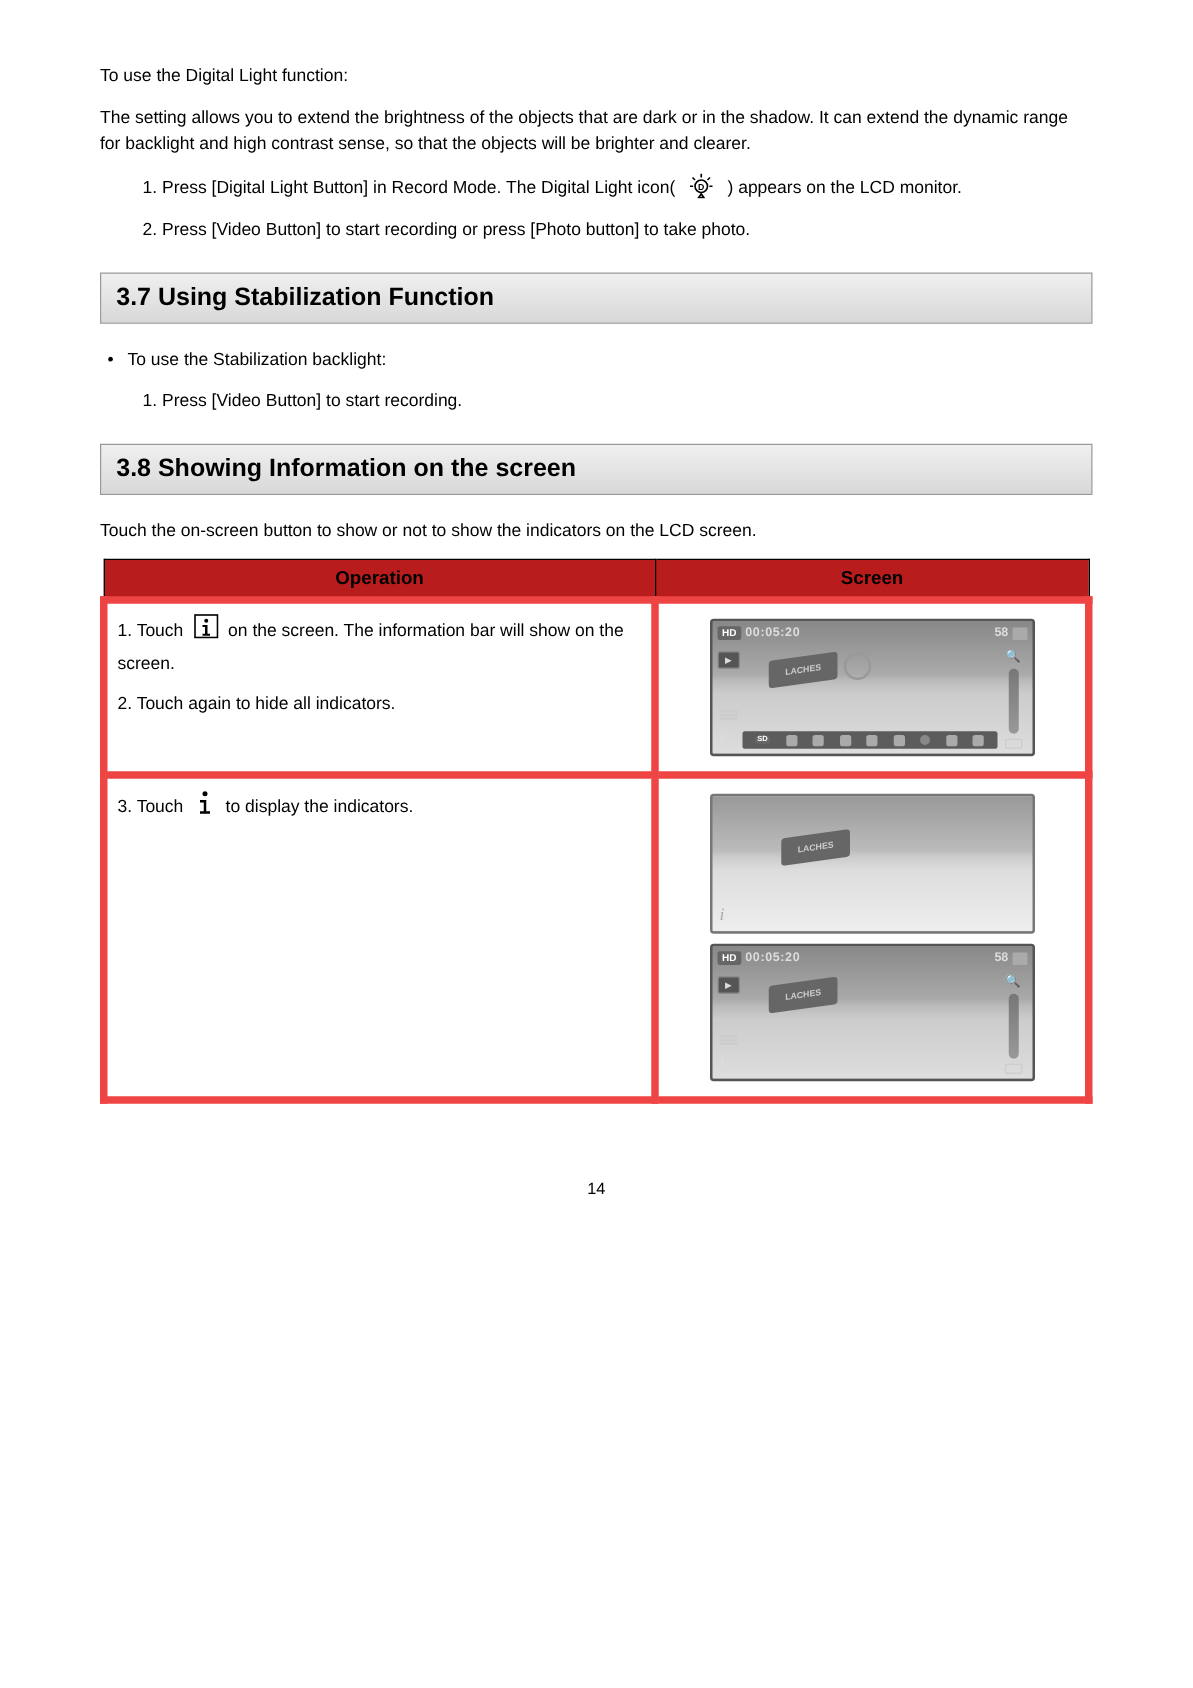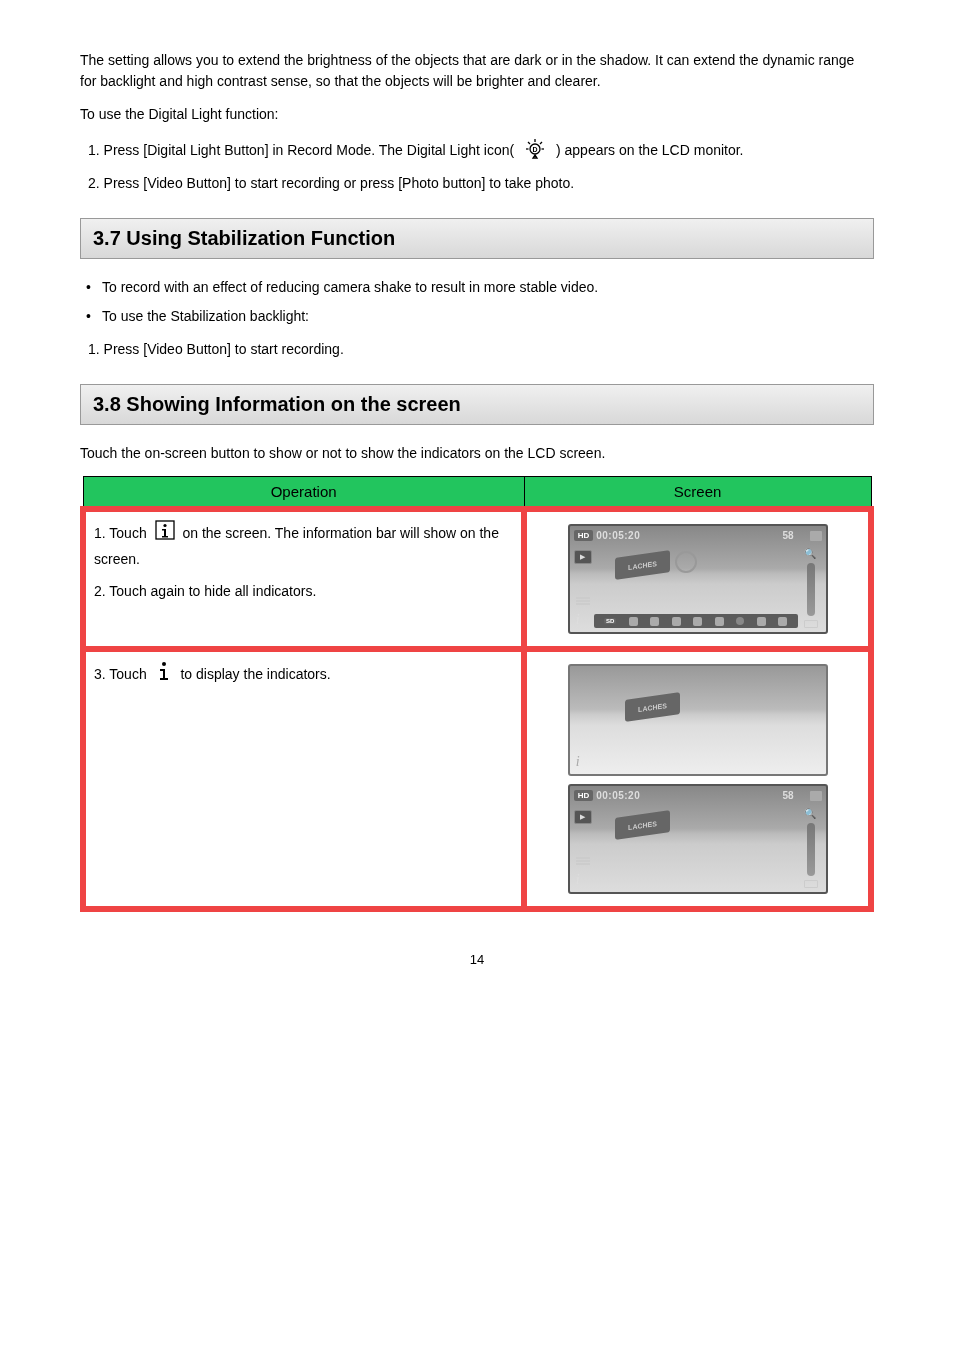--- a/index.html
+++ b/index.html
@@ -18,21 +18,21 @@
       font-size: 20px;
       font-weight: bold;
       margin-bottom: 18px;
     }
     .body-text {
       font-size: 14px;
       line-height: 1.5;
       margin-bottom: 12px;
     }
     .instruction-list {
-      margin-left: 8px;
+      margin-left: 34px;
       margin-bottom: 20px;
     }
     .instruction-item {
       font-size: 14px;
       line-height: 1.5;
       margin-bottom: 8px;
       position: relative;
     }
     .bullet-list {
       margin-left: 6px;
@@ -54,25 +54,25 @@
       display: inline-block;
       vertical-align: middle;
       margin: 0 4px;
     }
     .info-table {
       width: 100%;
       border-collapse: collapse;
       margin-top: 6px;
     }
     .info-table th {
-      background: #22c55e;
+      background: #b91c1c;
       border: 1px solid #000;
       padding: 6px;
       font-size: 15px;
-      font-weight: normal;
+      font-weight: bold;
       text-align: center;
     }
     .info-table td {
       border: 6px solid #ef4444;
       padding: 8px;
       vertical-align: top;
       font-size: 14px;
     }
     .col-operation { width: 56%; }
     .col-screen { width: 44%; }
@@ -103,21 +103,21 @@
       display: flex; align-items: center; gap: 3px;
     }
     .ss-badge {
       background: #666; color: #fff;
       font-size: 8px; padding: 1px 4px; border-radius: 2px;
       font-weight: bold;
     }
     .ss-time { color: #ddd; font-size: 10px; font-weight: bold; letter-spacing: 0.5px; }
     .ss-topright {
       position: absolute; top: 4px; right: 4px; color: #ddd;
-      font-size: 10px; display: flex; align-items: center; gap: 16px;
+      font-size: 10px; display: flex; align-items: center; gap: 3px;
     }
     .ss-count { font-weight: bold; }
     .ss-photo-icon { width: 12px; height: 10px; background: #aaa; border-radius: 1px; }
     .ss-right-controls {
       position: absolute; right: 4px; top: 22px; bottom: 4px;
       width: 22px; display: flex; flex-direction: column;
       justify-content: space-between; align-items: center;
     }
     .ss-zoom-icon { font-size: 10px; color: #ccc; }
     .ss-slider { width: 8px; flex: 1; background: linear-gradient(to bottom, #777, #999); border-radius: 4px; margin: 4px 0; }
@@ -154,31 +154,31 @@
       border-radius: 3px; display: flex; align-items: center; justify-content: center;
       color: #ccc; font-size: 7px; font-weight: bold;
     }
     .ss-timer {
       position: absolute; left: 105px; top: 25px; width: 22px; height: 22px;
       border: 2px solid #999; border-radius: 50%;
     }
     .page-number {
       text-align: center;
       font-size: 13px;
-      margin-top: 40px;
+      margin-top: 60px;
     }
     .section-block-1 { margin-bottom: 24px; }
     .section-block-2 { margin-bottom: 24px; }
   </style>
 </head>
 <body>
 
 <div class="section-block-1">
+  <p class="body-text">To use the Digital Light function:</p>
   <p class="body-text">The setting allows you to extend the brightness of the objects that are dark or in the shadow. It can extend the dynamic range for backlight and high contrast sense, so that the objects will be brighter and clearer.</p>
-  <p class="body-text">To use the Digital Light function:</p>
   <div class="instruction-list">
     <div class="instruction-item">
       <span>1. Press [Digital Light Button] in Record Mode. The Digital Light icon(</span>
       <span class="inline-icon">
         <svg width="26" height="22" viewBox="0 0 26 22">
           <g stroke="#000" stroke-width="1.3" fill="none">
             <circle cx="13" cy="12" r="5"></circle>
             <text x="13" y="15" text-anchor="middle" font-size="7" fill="#000" stroke="none" font-weight="bold">D</text>
             <path d="M13 18 L11 21 L15 21 Z" fill="none"></path>
             <line x1="13" y1="2" x2="13" y2="5"></line>
@@ -191,21 +191,20 @@
       </span>
       <span>) appears on the LCD monitor.</span>
     </div>
     <div class="instruction-item">2. Press [Video Button] to start recording or press [Photo button] to take photo.</div>
   </div>
 </div>
 
 <div class="section-block-2">
   <div class="section-header">3.7 Using Stabilization Function</div>
   <div class="bullet-list">
-    <div class="bullet-item">To record with an effect of reducing camera shake to result in more stable video.</div>
     <div class="bullet-item">To use the Stabilization backlight:</div>
   </div>
   <div class="instruction-list">
     <div class="instruction-item">1. Press [Video Button] to start recording.</div>
   </div>
 </div>
 
 <div>
   <div class="section-header">3.8 Showing Information on the screen</div>
   <p class="body-text">Touch the on-screen button to show or not to show the indicators on the LCD screen.</p>

